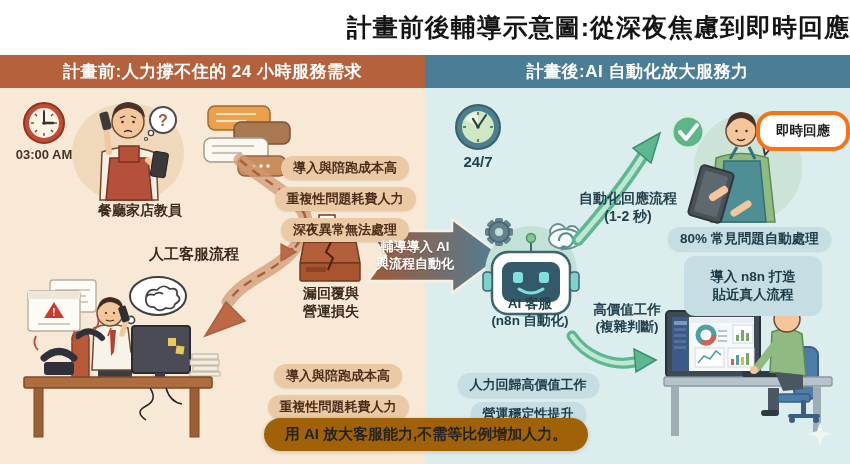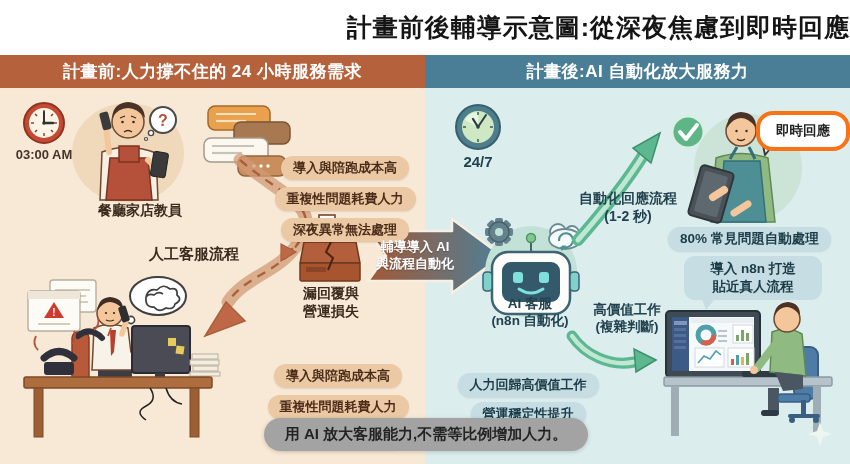--- a/index.html
+++ b/index.html
@@ -23,21 +23,21 @@
         border-radius:999px;padding:3px 12px;font-size:13px;font-weight:700;white-space:nowrap;
         box-shadow:0 1px 2px rgba(0,0,0,.10);}
   .pill.after{background:var(--after-pill-bg,#c5dde3);color:var(--after-pill-text,#1c3b47);}
   .bubble{position:absolute;z-index:2;background:#fff;border:4px solid #f97316;border-radius:17px;
           display:flex;align-items:center;justify-content:center;font-weight:700;font-size:13.5px;color:#222;}
   .softbubble{position:absolute;z-index:2;background:var(--after-pill-bg,#c5dde3);border-radius:11px;
           display:flex;flex-direction:column;align-items:center;justify-content:center;
           font-weight:700;font-size:13.5px;color:var(--after-pill-text,#1c3b47);line-height:1.3;}
   #arrow-text{position:absolute;z-index:2;left:371px;top:239px;width:88px;text-align:center;
           color:#fff;font-weight:700;font-size:13px;line-height:1.3;text-shadow:0 1px 1px rgba(0,0,0,.25);}
-  #footer-pill{position:absolute;z-index:3;left:264px;top:418px;width:324px;height:33px;background:#a3a3a3;
+  #footer-pill{position:absolute;z-index:3;left:264px;top:418px;width:324px;height:33px;background:#a16207;
           border-radius:17px;display:flex;align-items:center;justify-content:center;
           font-size:15px;font-weight:700;color:#232323;box-shadow:0 1px 4px rgba(0,0,0,.18);}
 </style>
 </head>
 <body>
 
 <div id="canvas">
 
   <div class="panel" id="panel-before"></div>
   <div class="panel" id="panel-after"></div>
@@ -367,21 +367,21 @@
 
   <div class="bubble" style="left:756px;top:111px;width:86px;height:32px;">即時回應</div>
 
   <div class="t teal" style="left:486px;top:296px;width:88px;font-size:13.5px;">
     <span style="display:block">AI 客服</span>
     <span style="display:block">(n8n 自動化)</span>
   </div>
 
   <div class="pill after" style="position:absolute;z-index:2;left:668px;top:227px;font-size:13.5px;">80% 常見問題自動處理</div>
 
-  <div class="softbubble" style="left:684px;top:256px;width:138px;height:44px;">
+  <div class="softbubble" style="left:684px;top:256px;width:138px;height:60px;">
     <span>導入 n8n 打造</span>
     <span>貼近真人流程</span>
   </div>
 
   <div class="t teal" style="left:582px;top:302px;width:90px;font-size:13.5px;text-align:center;">
     <span style="display:block">高價值工作</span>
     <span style="display:block">(複雜判斷)</span>
   </div>
 
   <div class="pillcol" style="left:440px;top:333px;width:176px;gap:5px;">

